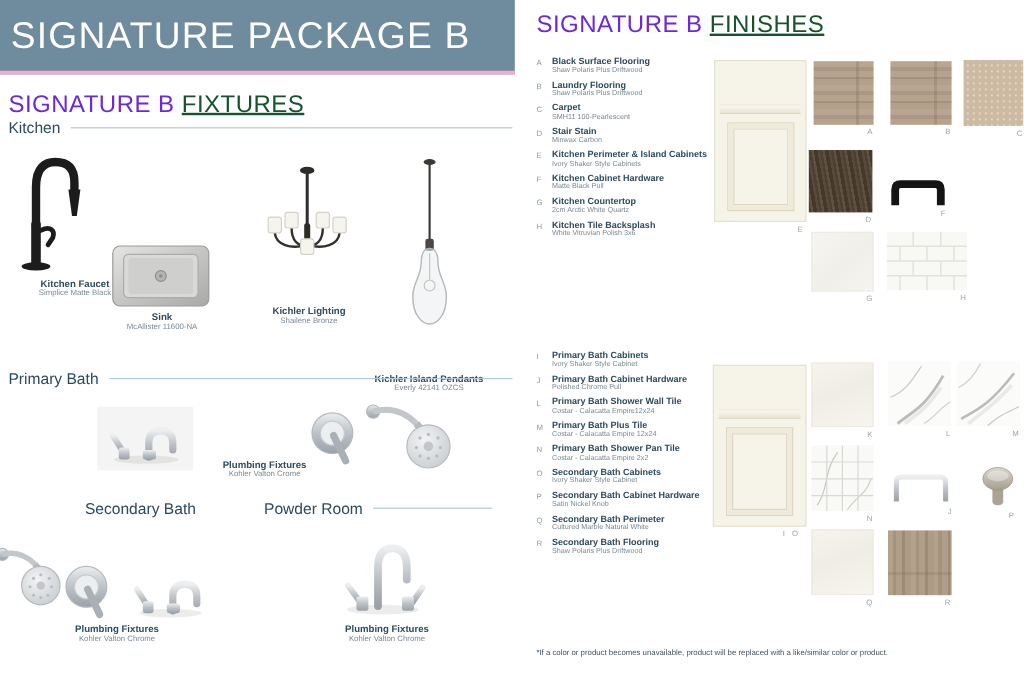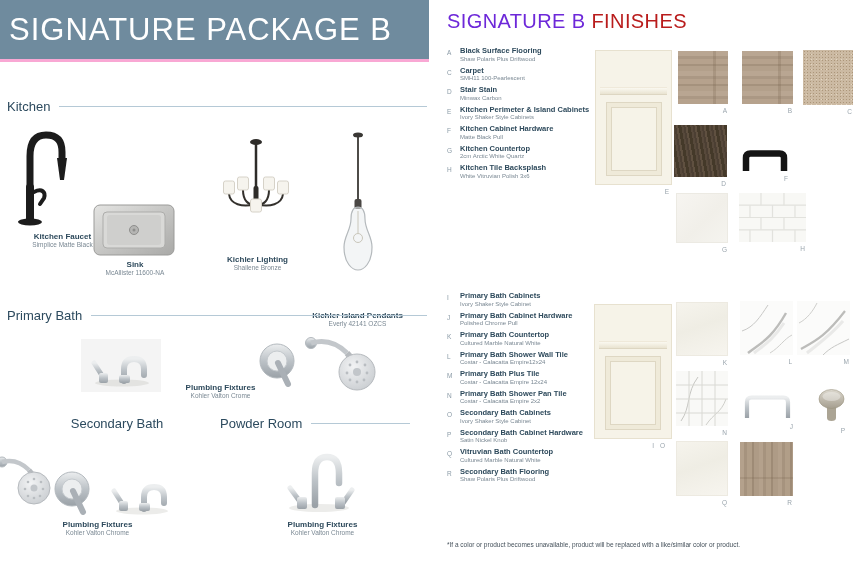--- a/index.html
+++ b/index.html
@@ -8,21 +8,21 @@
   .abs{position:absolute;}
 
   
   .band{position:absolute;left:0;top:0;width:429px;height:59px;background:#6f8b9e;
         border-bottom:3px solid #f9a8d4;display:flex;align-items:center;}
   .band-title{color:#ffffff;font-size:31px;letter-spacing:1px;padding-left:9px;font-weight:400;}
 
   
   .panel-head{font-size:20px;letter-spacing:0.4px;white-space:nowrap;}
   .panel-head .strong{color:#6d28d9;}
-  .panel-head .light{color:#b91c1c;}
+  .panel-head .light{color:#14532d;text-decoration:underline;}
 
   
   .section{display:flex;align-items:center;}
   .section .slabel{font-size:13px;color:#2c4a5e;white-space:nowrap;}
   .section .rule{flex:1;height:1px;background:#b5c9d6;margin-left:9px;}
 
   
   .cap{position:absolute;text-align:center;}
   .cap .t{font-size:8px;font-weight:700;color:#2e4a5c;line-height:9px;}
   .cap .s{font-size:6.5px;color:#7a8893;line-height:8px;}
@@ -88,20 +88,24 @@
         <stop offset="0" stop-color="#f2f3f4"></stop>
           <stop offset="1" stop-color="#c5c9cd"></stop>
       </radialGradient>
     </defs>
   </svg>
 
   <div class="band">
     <span class="band-title">SIGNATURE PACKAGE B</span>
   </div>
 
+  <div class="panel-head abs" style="left:7px;top:76px;">
+    <span class="strong">SIGNATURE B</span>
+    <span class="light">FIXTURES</span>
+  </div>
 
   <div class="section abs" style="left:7px;top:99px;width:420px;">
     <span class="slabel">Kitchen</span>
     <span class="rule"></span>
   </div>
 
   <svg class="abs" style="left:12px;top:126px;" width="62" height="100" viewBox="0 0 62 100">
     <path d="M18,64 L18,30 C18,13 26,9 34,9 C46,9 50,16 50,26 L50,33" fill="none" stroke="#1c1c1c" stroke-width="7" stroke-linecap="round"></path>
     <path d="M45,32 L55,32 L52,54 L48,54 Z" fill="#1c1c1c"></path>
     <rect x="14" y="58" width="8" height="38" rx="3" fill="#1c1c1c"></rect>
@@ -268,20 +272,27 @@
 
   <div class="fin-list" style="left:447px;top:47px;">
     <div class="fin-item">
         <span class="flet">A</span>
         <div>
           <div class="ftitle">Black Surface Flooring</div>
           <div class="fsub">Shaw Polaris Plus Driftwood</div>
         </div>
       </div>
     <div class="fin-item">
+        <span class="flet">B</span>
+        <div>
+          <div class="ftitle">Laundry Flooring</div>
+          <div class="fsub">Shaw Polaris Plus Driftwood</div>
+        </div>
+      </div>
+    <div class="fin-item">
         <span class="flet">C</span>
         <div>
           <div class="ftitle">Carpet</div>
           <div class="fsub">SMH11 100-Pearlescent</div>
         </div>
       </div>
     <div class="fin-item">
         <span class="flet">D</span>
         <div>
           <div class="ftitle">Stair Stain</div>
@@ -327,27 +338,20 @@
         </div>
       </div>
     <div class="fin-item">
         <span class="flet">J</span>
         <div>
           <div class="ftitle">Primary Bath Cabinet Hardware</div>
           <div class="fsub">Polished Chrome Pull</div>
         </div>
       </div>
     <div class="fin-item">
-        <span class="flet">K</span>
-        <div>
-          <div class="ftitle">Primary Bath Countertop</div>
-          <div class="fsub">Cultured Marble Natural White</div>
-        </div>
-      </div>
-    <div class="fin-item">
         <span class="flet">L</span>
         <div>
           <div class="ftitle">Primary Bath Shower Wall Tile</div>
           <div class="fsub">Costar - Calacatta Empire12x24</div>
         </div>
       </div>
     <div class="fin-item">
         <span class="flet">M</span>
         <div>
           <div class="ftitle">Primary Bath Plus Tile</div>
@@ -371,21 +375,21 @@
     <div class="fin-item">
         <span class="flet">P</span>
         <div>
           <div class="ftitle">Secondary Bath Cabinet Hardware</div>
           <div class="fsub">Satin Nickel Knob</div>
         </div>
       </div>
     <div class="fin-item">
         <span class="flet">Q</span>
         <div>
-          <div class="ftitle">Vitruvian Bath Countertop</div>
+          <div class="ftitle">Secondary Bath Perimeter</div>
           <div class="fsub">Cultured Marble Natural White</div>
         </div>
       </div>
     <div class="fin-item">
         <span class="flet">R</span>
         <div>
           <div class="ftitle">Secondary Bath Flooring</div>
           <div class="fsub">Shaw Polaris Plus Driftwood</div>
         </div>
       </div>

